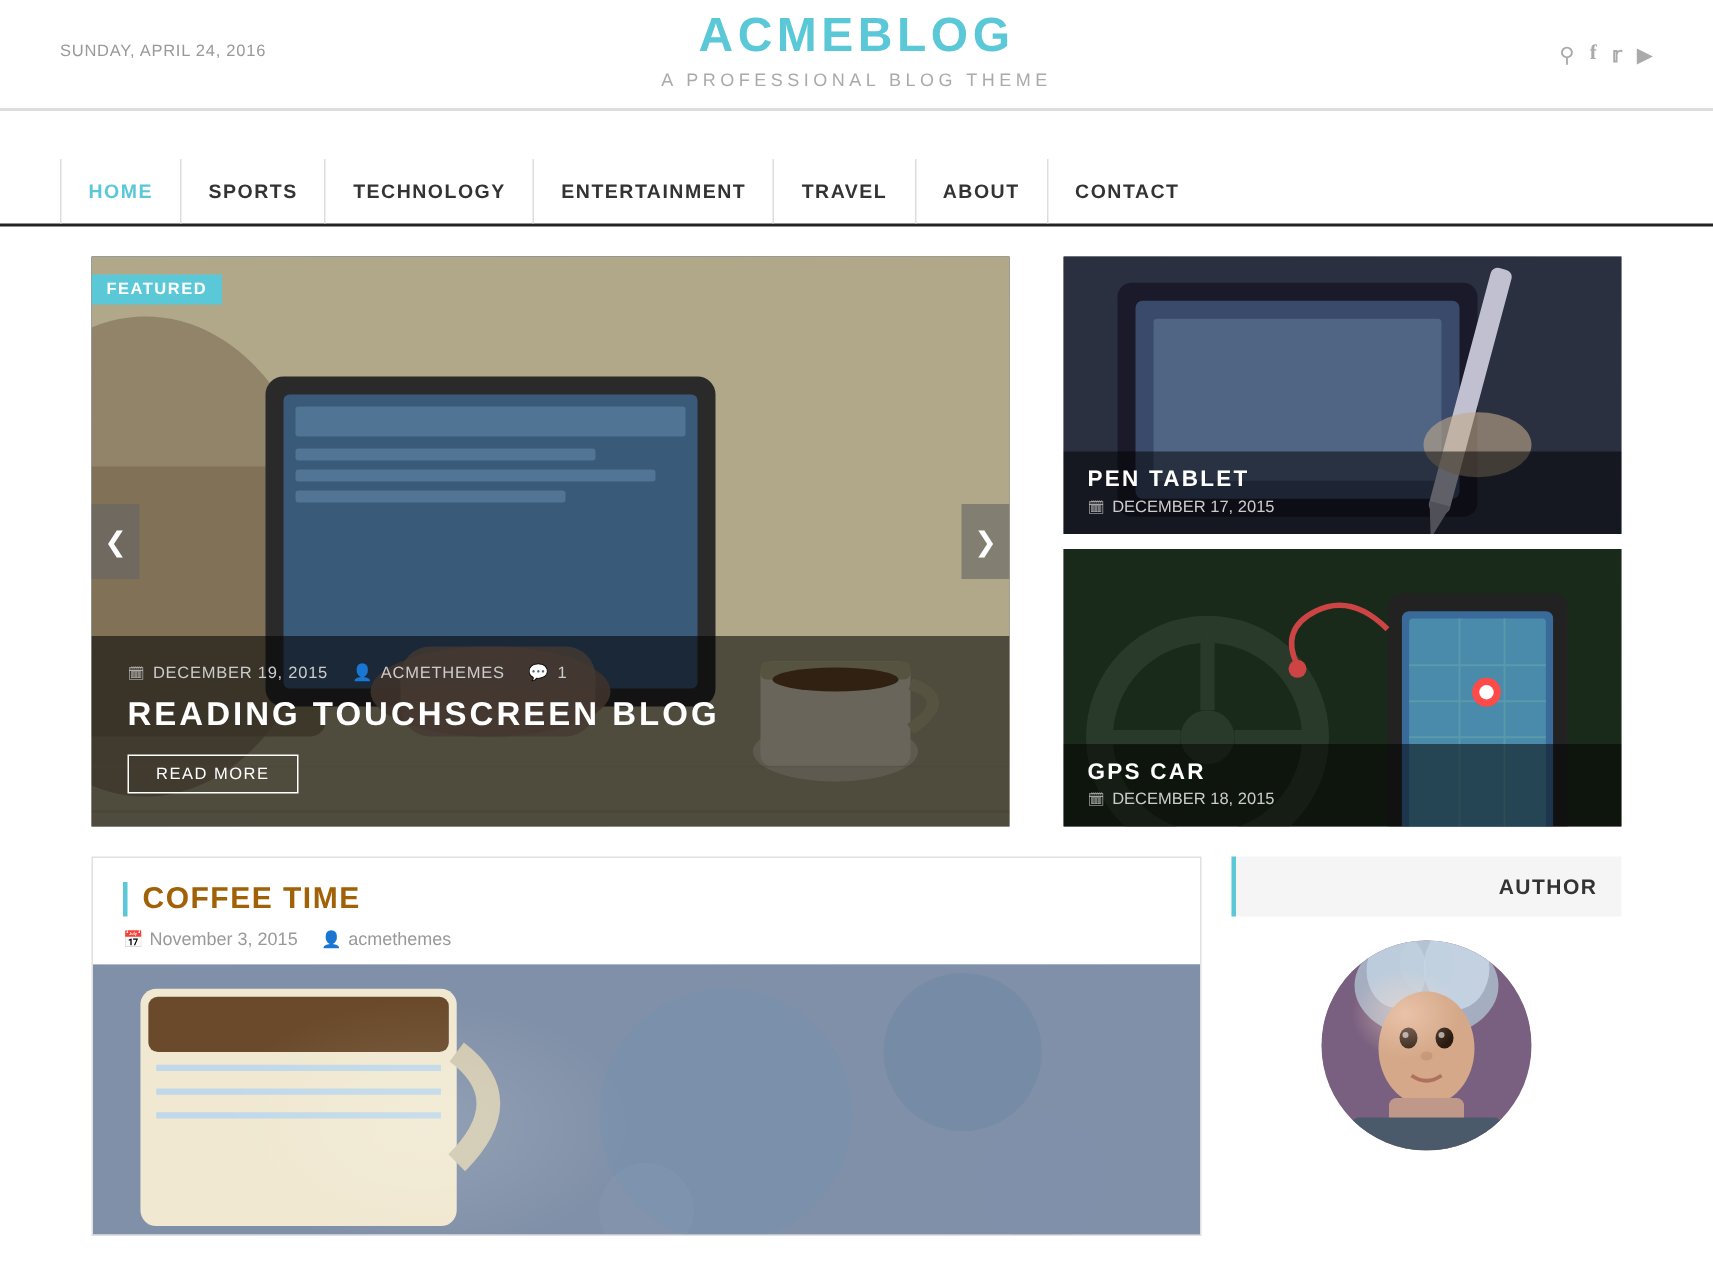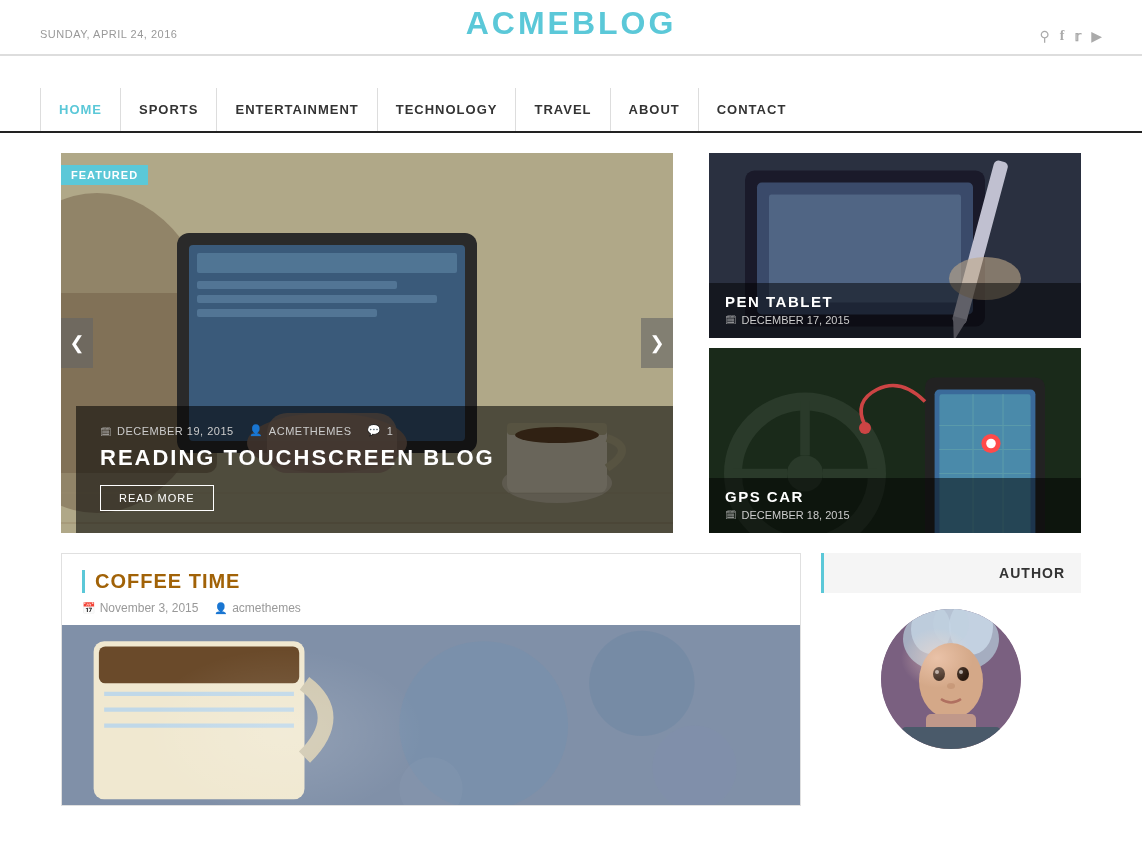--- a/index.html
+++ b/index.html
@@ -117,21 +117,21 @@
       content: '';
       position: absolute;
       inset: 0;
       background: 
         radial-gradient(ellipse 120px 80px at 60% 60%, rgba(255,255,255,0.25) 0%, transparent 70%),
         linear-gradient(160deg, #7a8fa0 0%, #9aaa88 40%, #b8a880 70%, #c8b898 100%);
     }
     .slider-overlay {
       position: absolute;
       bottom: 0;
-      left: 15px;
+      left: 0;
       right: 0;
       background: rgba(0,0,0,0.55);
       padding: 18px 24px 22px;
     }
     .slider-meta {
       display: flex;
       gap: 16px;
       color: #ccc;
       font-size: 11px;
       letter-spacing: 0.5px;
@@ -323,33 +323,34 @@
     .icon-fb { font-size: 14px; }
     .icon-tw { font-size: 14px; }
     .icon-yt { font-size: 14px; }
   </style>
 </head>
 <body>
 
 <div class="header">
   <span class="header-date">Sunday, April 24, 2016</span>
   <div class="header-logo">ACMEBLOG</div>
+  <div class="header-tagline">A Professional Blog Theme</div>
   <div class="header-icons">
     <span class="header-icon icon-search">⚲</span>
     <span class="header-icon icon-fb" style="font-weight:bold;font-family:serif;">f</span>
     <span class="header-icon icon-tw" style="font-weight:bold;">𝕣</span>
     <span class="header-icon icon-yt">▶</span>
   </div>
 </div>
 
 <nav class="nav">
   <div class="nav-item active">HOME</div>
   <div class="nav-item">SPORTS</div>
+  <div class="nav-item">TECHNOLOGY</div>
   <div class="nav-item">ENTERTAINMENT</div>
-  <div class="nav-item">TECHNOLOGY</div>
   <div class="nav-item">TRAVEL</div>
   <div class="nav-item">ABOUT</div>
   <div class="nav-item" style="border-right:none;">CONTACT</div>
 </nav>
 
 <div class="main">
   <div class="content-row">
 
     <div class="featured-slider">
       <div class="featured-badge">FEATURED</div>

